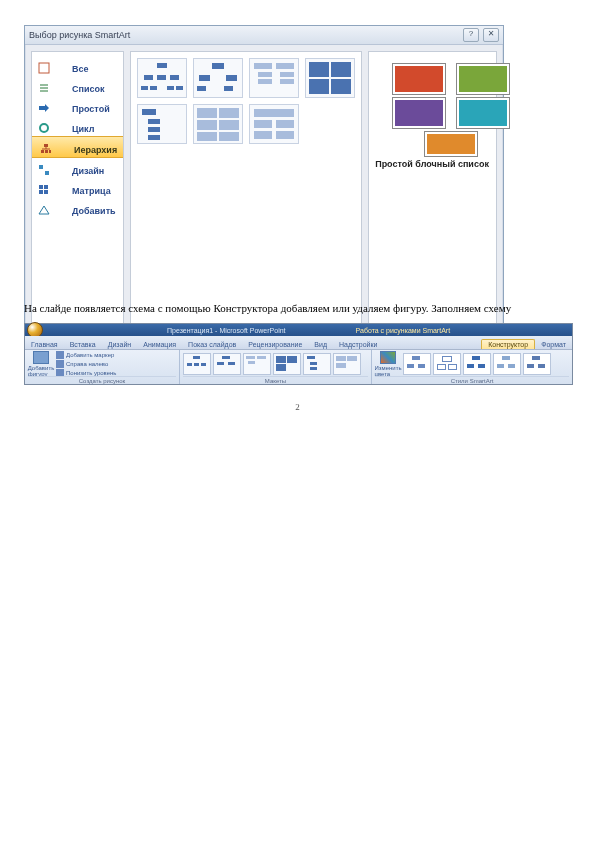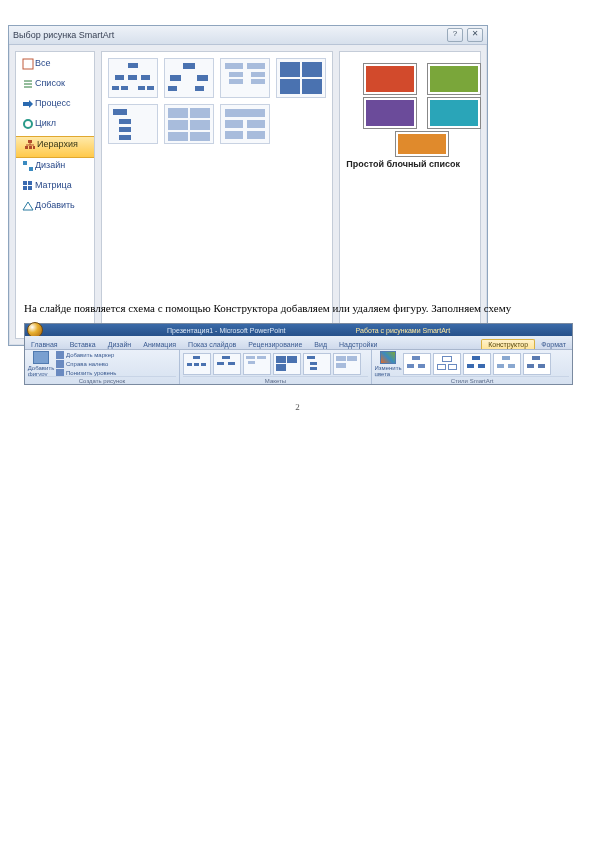--- a/index.html
+++ b/index.html
@@ -9,21 +9,21 @@
     height: 842px;
     background: #fff;
     font-family: "Segoe UI", Tahoma, sans-serif;
     font-size: 10px;
     color: #333;
     position: relative;
   }
   
   .dialog-wrap {
     position: absolute;
-    left: 8px; top: 25px;
+    left: 24px; top: 25px;
     width: 478px; height: 319px;
   }
   .dialog-frame {
     width: 100%; height: 100%;
     background: #e9ecf2;
     border: 1px solid #8ea4bd;
     box-shadow: 0 0 0 1px #d6dde8 inset;
     display: flex; flex-direction: column;
   }
   .titlebar {
@@ -44,23 +44,24 @@
   .dialog-body {
     flex:1; display:flex; padding:6px; gap:6px;
   }
   
   .cat-panel {
     width: 92px;
     background:#fff; border:1px solid #c4ccd8;
     padding:4px 0;
   }
   .cat-item {
-    display:flex; align-items:flex-start; gap:1px;
+    display:flex; align-items:flex-end; gap:22px;
     padding:2px 6px; font-size:9px; color:#2a4a8a;
     height:16px;
+    font-weight:bold;
   }
   .cat-item.active {
     background: linear-gradient(#ffe9a8,#ffc94a);
     border:1px solid #e0a830; border-left:none; border-right:none;
     color:#3a3a1a;
     padding-left:8px;
   }
   .cat-icon {
     width:12px; height:12px; display:flex; align-items:center; justify-content:center;
   }
@@ -220,21 +221,21 @@
               </svg>
             </span>
           <span>Список</span>
         </div>
         <div class="cat-item">
           <span class="cat-icon">
               <svg width="12" height="12">
                 <polygon points="1,4 7,4 7,2 11,6 7,10 7,8 1,8" fill="#2a6ab0"></polygon>
               </svg>
             </span>
-          <span>Процесс</span>
+          <span>Простой</span>
         </div>
         <div class="cat-item">
           <span class="cat-icon">
               <svg width="12" height="12">
                 <circle cx="6" cy="6" r="4" fill="none" stroke="#2a9a8a" stroke-width="2"></circle>
               </svg>
             </span>
           <span>Цикл</span>
         </div>
         <div class="cat-item active">

